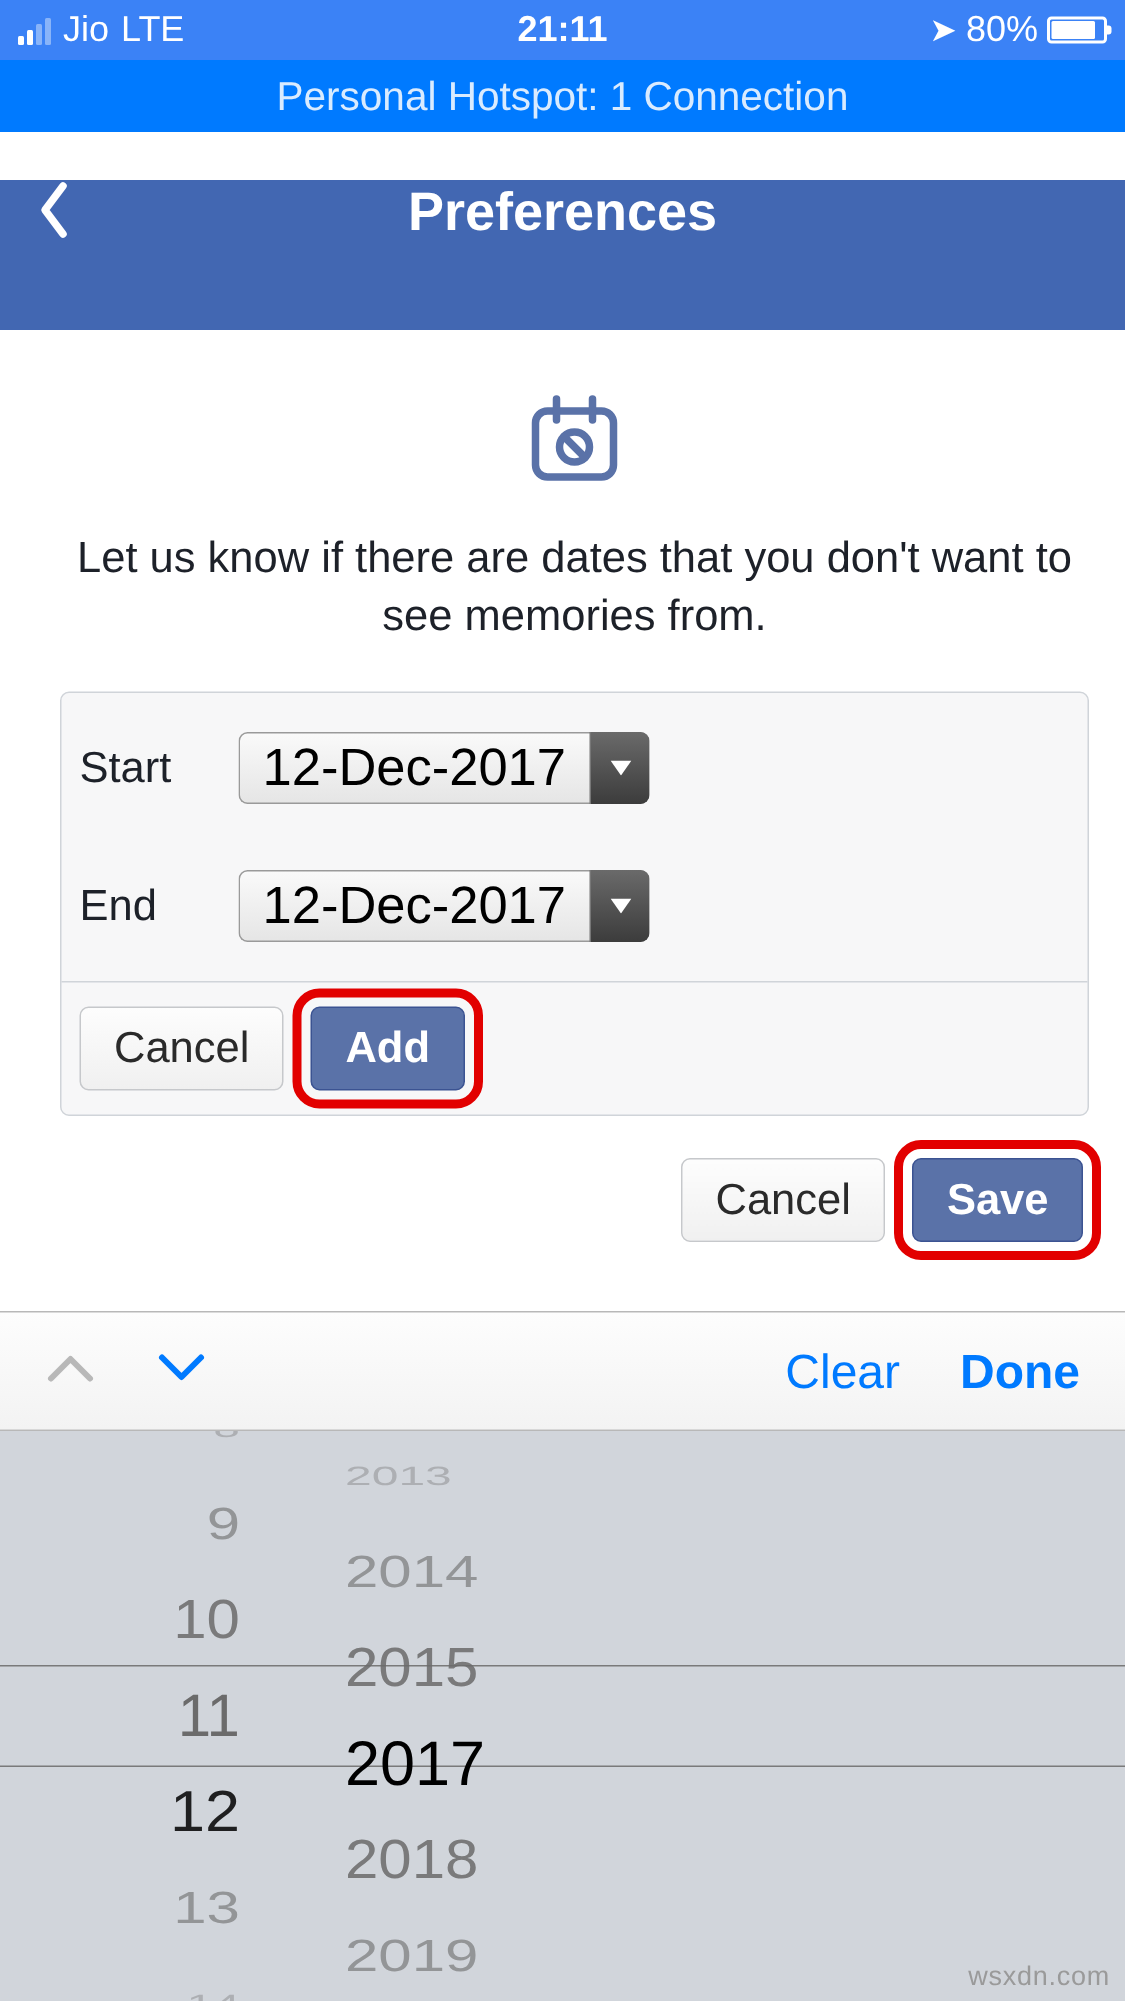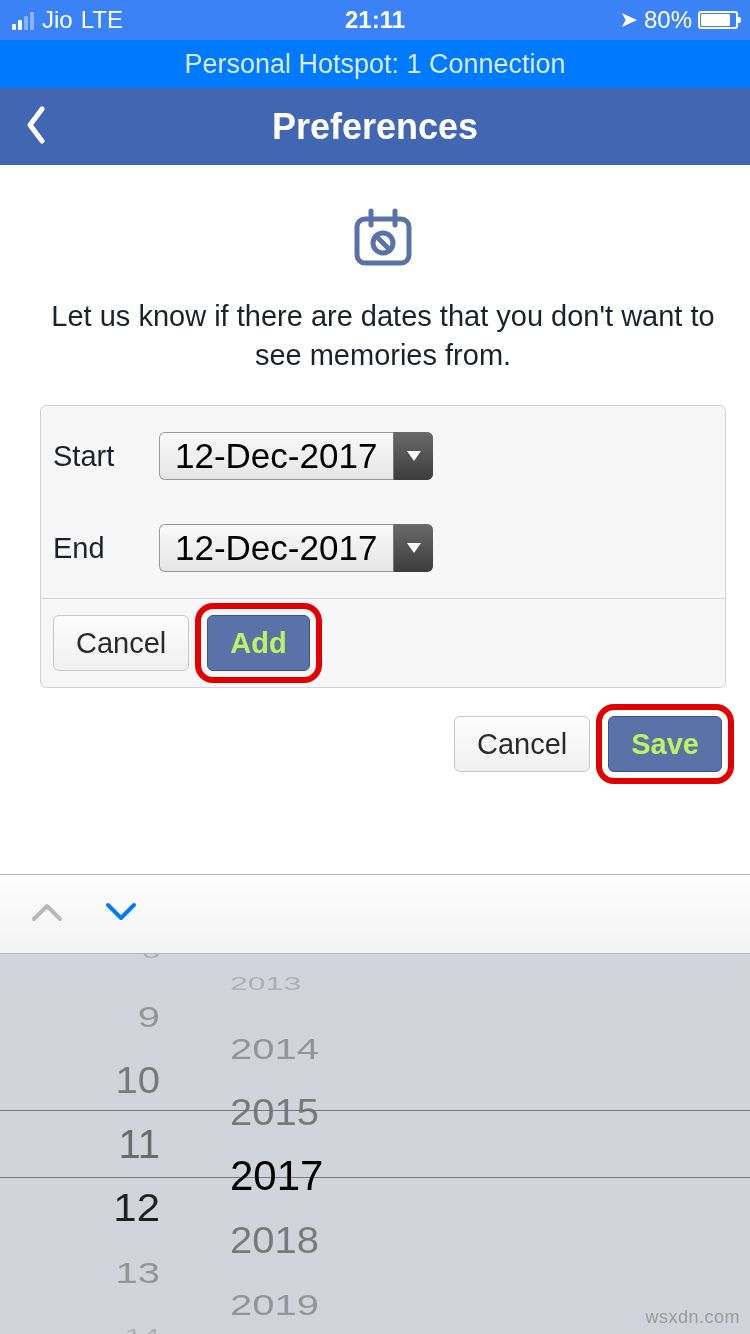--- a/index.html
+++ b/index.html
@@ -15,21 +15,21 @@
     .status-right { display:flex; align-items:center; gap:6px; }
     .battery { width:40px; height:18px; border:2px solid #fff; border-radius:3px; position:relative; }
     .battery::after { content:""; position:absolute; right:-5px; top:4px; width:3px; height:6px; background:#fff; border-radius:0 2px 2px 0; }
     .battery-fill { position:absolute; left:1px; top:1px; bottom:1px; width:80%; background:#fff; border-radius:1px; }
     .loc-arrow { font-size:22px; }
 
     
     .hotspot-bar { height:48px; background:#007aff; color:rgba(255,255,255,.85); font-size:27px; display:flex; align-items:center; justify-content:center; }
 
     
-    .nav-bar { height:77px; background:#4267b2; display:flex; align-items:center; justify-content:center; position:relative; }
+    .nav-bar { height:100px; background:#4267b2; display:flex; align-items:flex-start; justify-content:center; position:relative;margin-top:32px; }
     .nav-title { color:#fff; font-size:36px; font-weight:700; }
     .nav-back { position:absolute; left:24px; color:#fff; }
     .nav-back svg { width:24px; height:40px; }
 
     
     .content { padding:40px 24px 0 24px; text-align:center;margin-left:16px; }
     .cal-icon { display:inline-block; margin-bottom:24px; }
     .cal-icon svg { width:64px; height:64px; }
     .desc { font-size:29px; color:#1d2129; line-height:1.35; margin-bottom:30px; }
 
@@ -40,21 +40,21 @@
 
     .dropdown { display:flex; align-items:stretch; height:48px; border-radius:6px; overflow:hidden; box-shadow:inset 0 0 0 1px #9a9a9a; background:linear-gradient(#fafafa,#e5e5e5); }
     .dropdown-text { padding:0 16px; display:flex; align-items:center; font-size:35px; color:#000; }
     .dropdown-arrow { width:40px; background:linear-gradient(#6a6a6a,#3c3c3c); display:flex; align-items:center; justify-content:center; border-left:1px solid #777; }
     .dropdown-arrow svg { width:14px; height:10px; fill:#fff; }
 
     .box-actions { border-top:1px solid #d0d4d9; padding:16px 12px; display:flex; gap:18px; align-items:center; }
 
     .btn { height:56px; padding:0 22px; border-radius:6px; font-size:29px; font-weight:500; display:inline-flex; align-items:center; justify-content:center; cursor:pointer; }
     .btn-light { background:linear-gradient(#fdfdfd,#f0f0f0); border:1px solid #c6c8cb; color:#2a2a2a; }
-    .btn-primary { background:#5a72a8; border:1px solid #3b5392; color:#bef264; font-weight:600; }
+    .btn-primary { background:#5a72a8; border:1px solid #3b5392; color:#ffffff; font-weight:600; }
     .highlight { outline:6px solid #e20000; outline-offset:6px; }
 
     .page-actions { display:flex; justify-content:flex-end; gap:18px; padding:0 4px; }
 
     
     .picker-wrap { position:absolute; left:0; right:0; bottom:0; }
     .picker-toolbar { height:80px; background:linear-gradient(#fdfdfd,#f3f3f3); border-top:1px solid #b8b8b8; border-bottom:1px solid #b8b8b8; display:flex; align-items:center; justify-content:space-between; padding:0 30px; }
     .toolbar-left { display:flex; gap:40px; }
     .chev { width:34px; height:22px; }
     .chev.up polyline{ stroke:#b8b8b8; }
@@ -162,20 +162,24 @@
 
 <div class="picker-wrap">
   <div class="picker-toolbar">
     <div class="toolbar-left">
       <span><svg class="chev up" viewBox="0 0 34 22">
             <polyline points="4,18 17,5 30,18" fill="none" stroke-width="4" stroke-linecap="round" stroke-linejoin="round"></polyline>
           </svg></span>
       <span><svg class="chev down" viewBox="0 0 34 22">
             <polyline points="4,4 17,17 30,4" fill="none" stroke-width="4" stroke-linecap="round" stroke-linejoin="round"></polyline>
           </svg></span>
+    </div>
+    <div class="toolbar-right">
+      <span class="clear-btn">Clear</span>
+      <span class="done-btn">Done</span>
     </div>
   </div>
   <div class="picker">
     <div class="picker-sel"></div>
     <div class="picker-cols">
       <div class="picker-col day">
         <div class="picker-item">8</div>
         <div class="picker-item">9</div>
         <div class="picker-item">10</div>
         <div class="picker-item">11</div>

